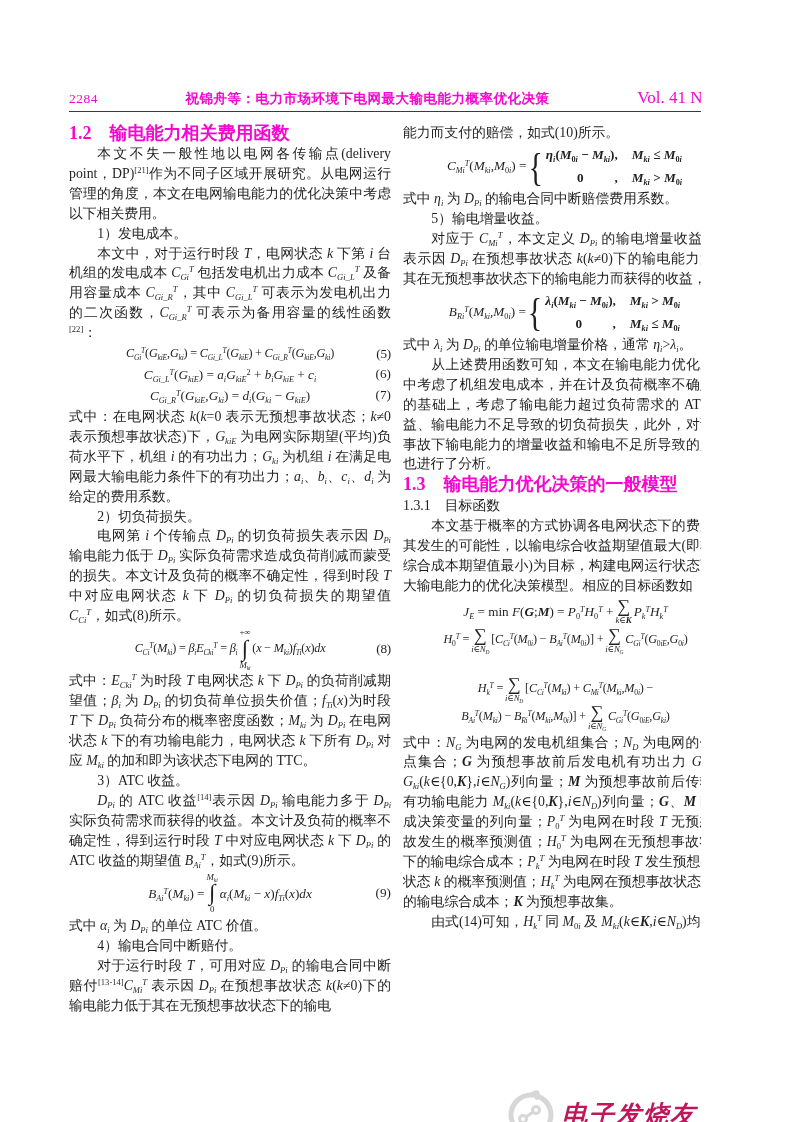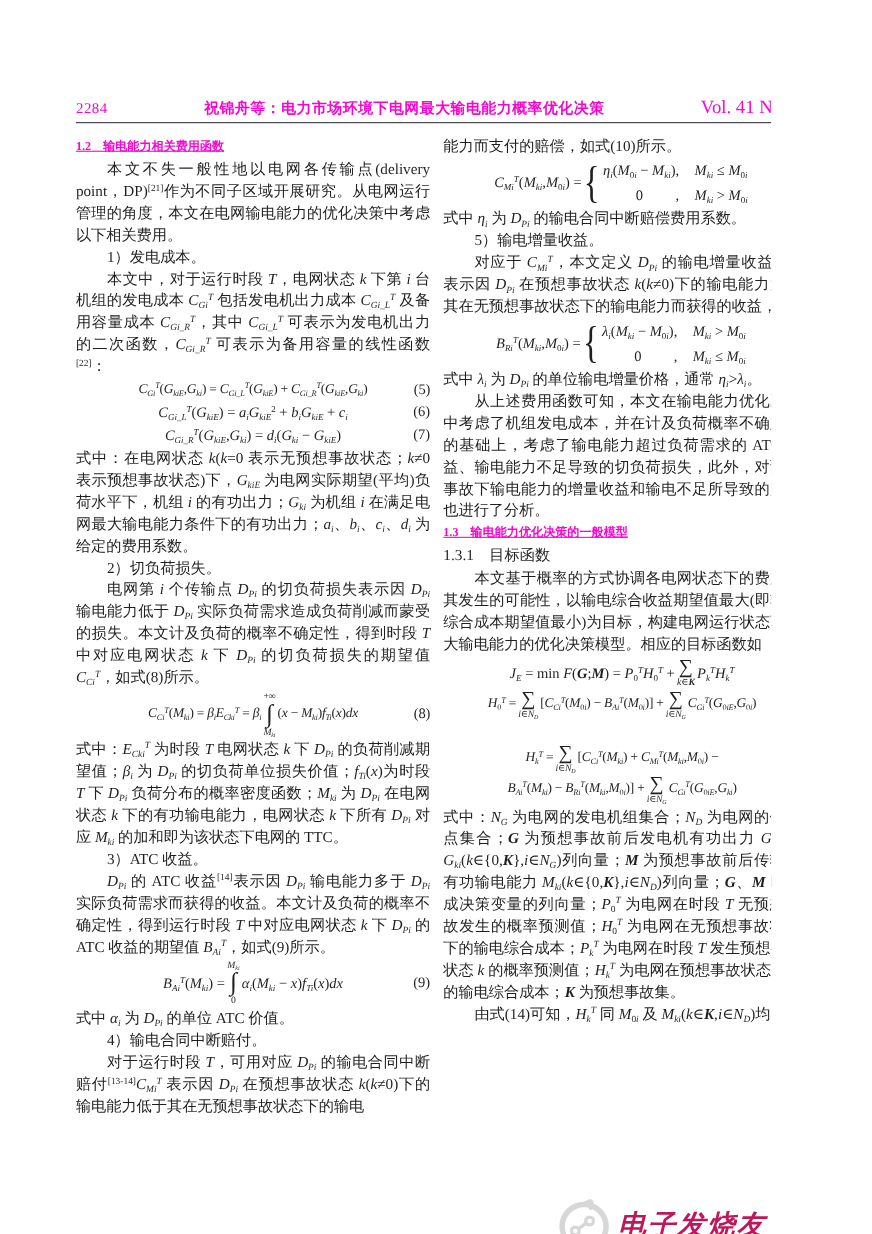--- a/index.html
+++ b/index.html
@@ -14,21 +14,21 @@
   .header .hvol{font-size:17px;}
   .hrule{position:absolute;left:69px;top:87px;width:659px;border-top:1.8px solid #3a3a3a;}
 
   
   .col{position:absolute;top:99px;font-size:13.8px;line-height:19.9px;text-align:justify;}
   #col-left{left:69px;width:322px;}
   #col-right{left:403px;width:325px;}
 
   .para{margin:0;text-indent:2.05em;}
   .para.noindent{text-indent:0;}
-  .sec-h{margin:0;font-weight:bold;font-size:11px;line-height:21px;text-decoration:underline;}
+  .sec-h{margin:0;font-weight:bold;font-size:18px;line-height:21px;}
   .subsec-h{margin:0;font-weight:normal;font-size:13.9px;line-height:21px;}
 
   
   .m{white-space:nowrap;}
   .m i{font-style:italic;}
   .m b{font-weight:bold;font-style:italic;}
   sub,sup{font-size:.62em;line-height:0;}
   sub{vertical-align:-0.35em;} sup{vertical-align:0.55em;}
 
   .eq{position:relative;display:flex;align-items:center;margin:2px 0;font-size:13.2px;}
@@ -42,21 +42,21 @@
          margin:0 2px;vertical-align:middle;}
   .bigop .lim{font-size:8.8px;line-height:1;}
   .bigop .glyph{line-height:.95;}
   .bigop.int .glyph{font-size:23px;}
   .bigop.sum .glyph{font-size:18px;}
   .bigop .lim.top{margin-bottom:1px;} .bigop .lim.bot{margin-top:1px;}
 
   .cases{display:inline-flex;align-items:center;margin:0 2px;}
   .cases .brace{font-size:30px;font-weight:300;line-height:.9;transform:scaleY(1.35);
                 margin-right:3px;}
-  .cgrid{display:grid;grid-template-columns:auto auto auto;row-gap:4px;align-items:center;}
+  .cgrid{display:grid;grid-template-columns:auto auto auto;row-gap:4px;align-items:center;font-weight:bold;}
   .cgrid .expr{text-align:center;}
   .cgrid .comma{text-align:left;}
   .cgrid .cond{padding-left:14px;text-align:left;}
 
   
   .watermark{position:absolute;right:4px;bottom:6px;display:flex;align-items:flex-end;
              gap:4px;color:#be185d;}
   .wm-text{display:flex;flex-direction:column;align-items:flex-start;}
   .wm-title{font-size:25px;font-weight:bold;letter-spacing:2px;font-style:italic;
             line-height:1.05;}

